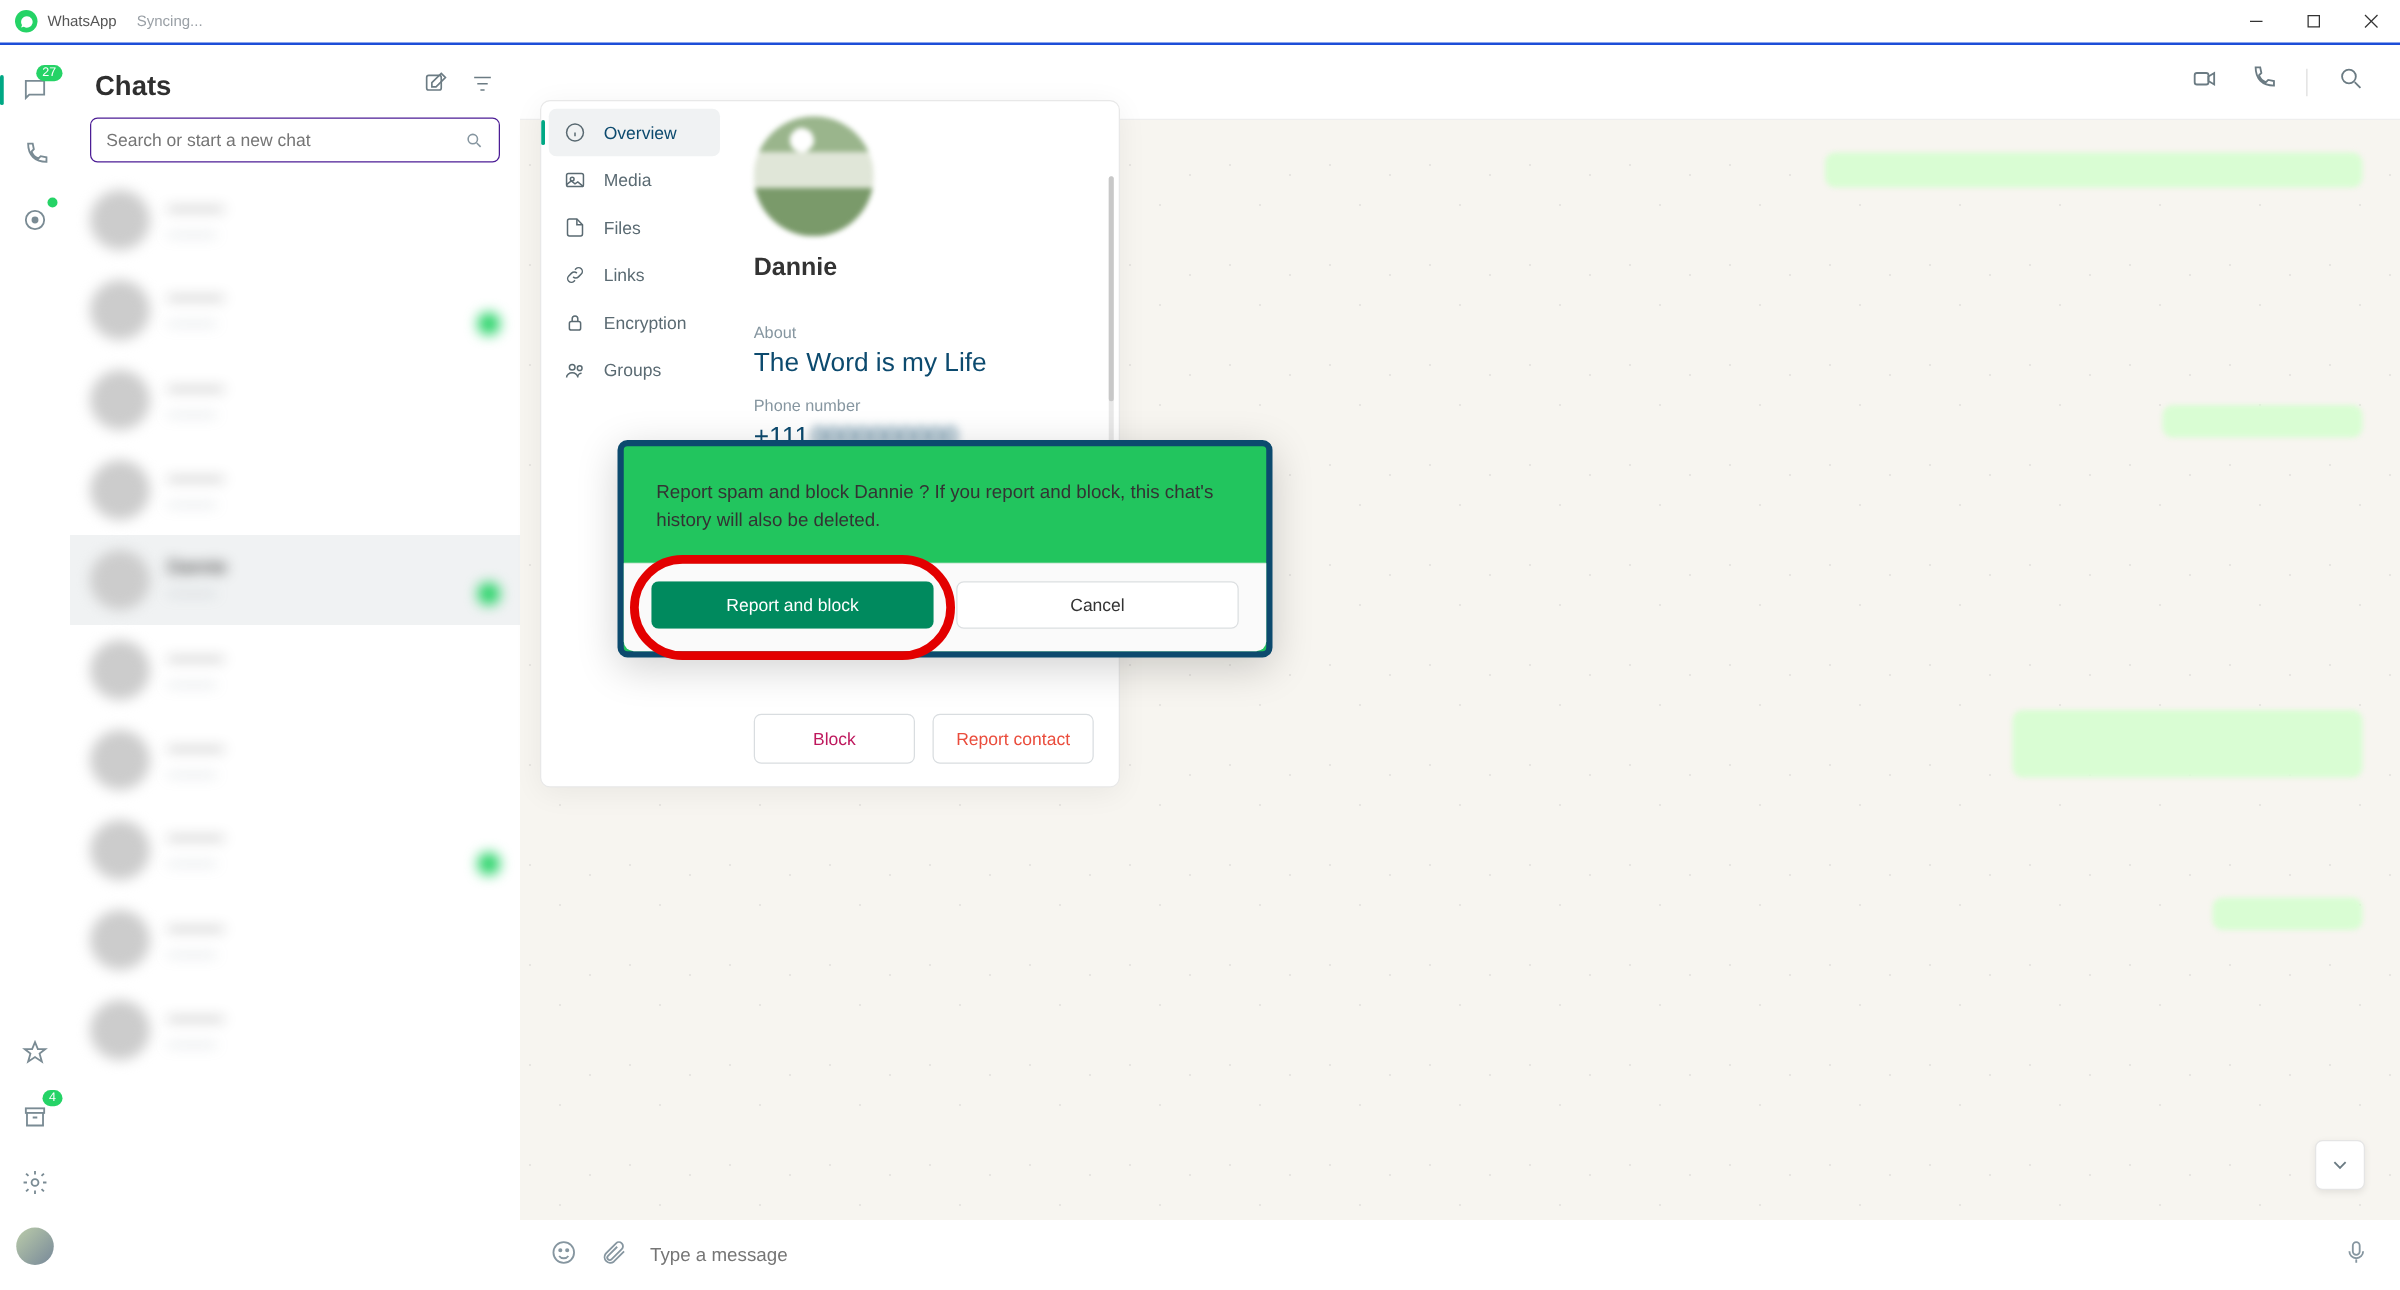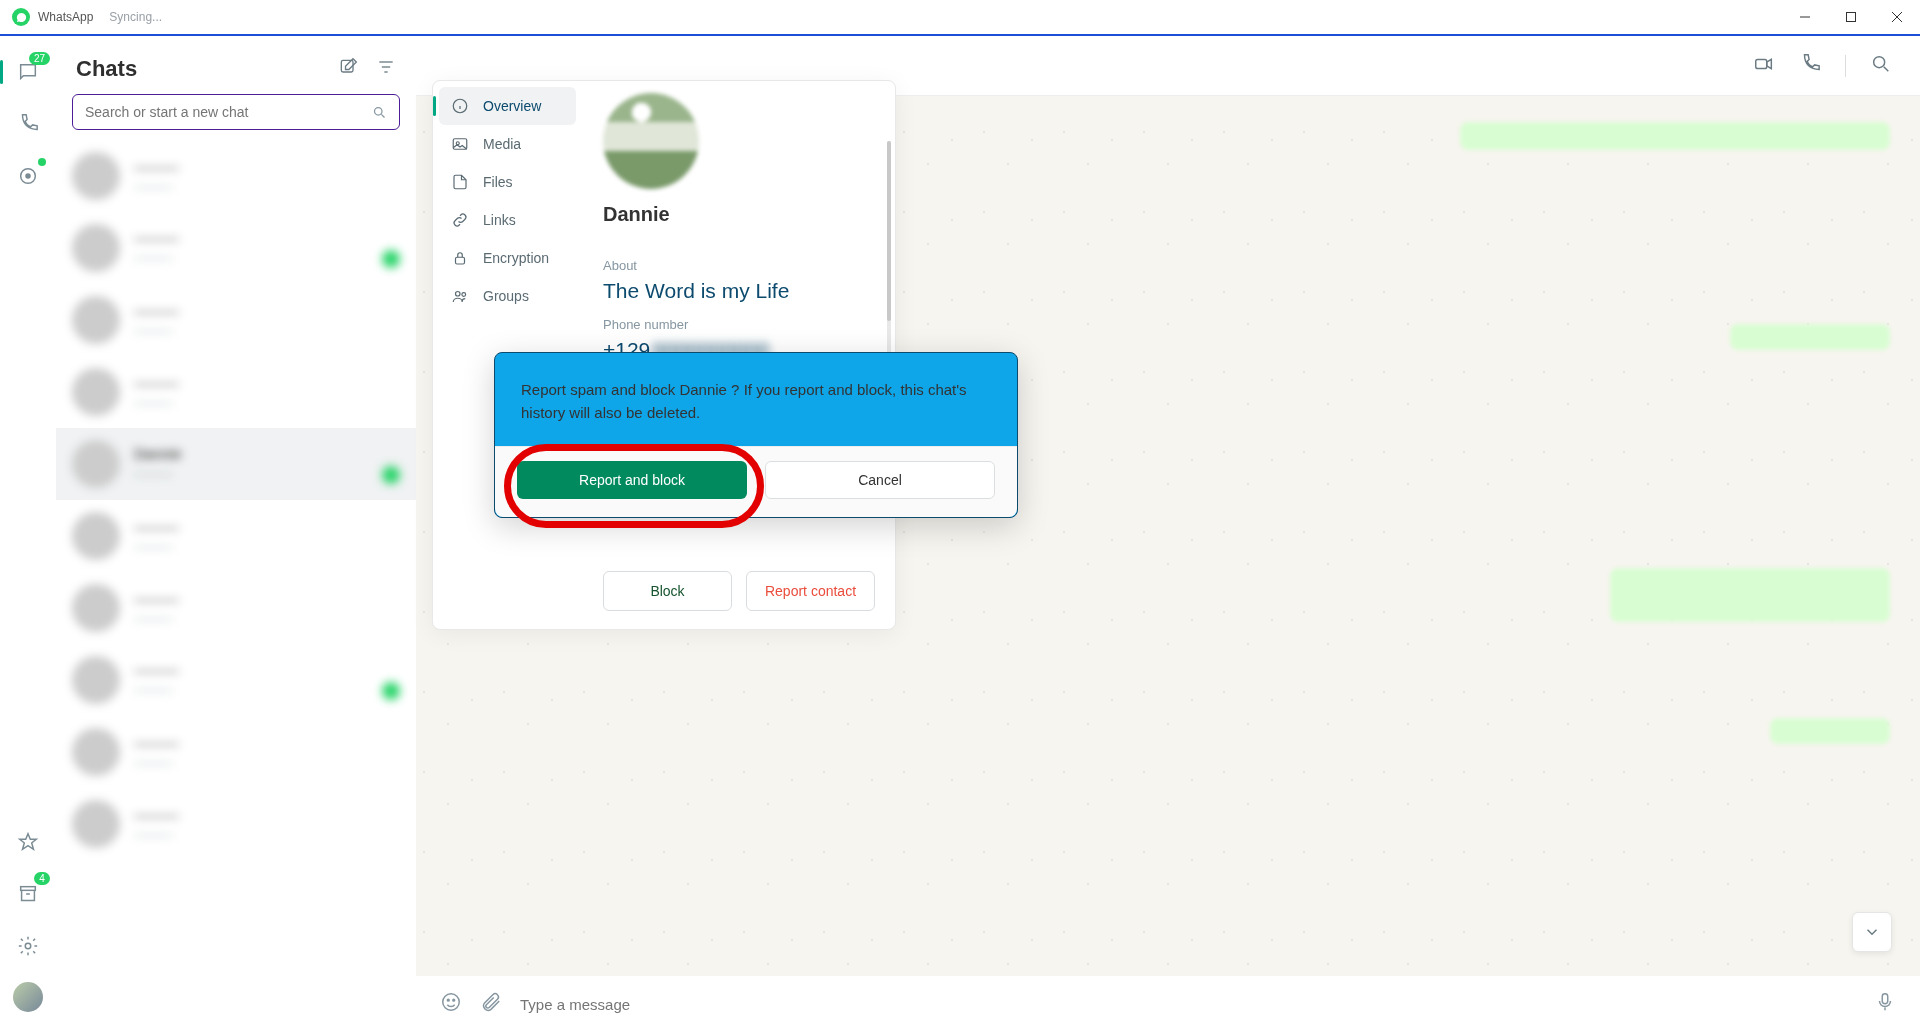--- a/index.html
+++ b/index.html
@@ -117,25 +117,25 @@
 .cp-avatar { width:96px; height:96px; border-radius:50%; background: radial-gradient(circle at 40% 20%, #fff 0%, #fff 10%, transparent 10%), linear-gradient(#9ab58c 0%, #9ab58c 30%, #e0e6d8 30%, #e0e6d8 60%, #7a9a6a 60%); filter: blur(2px); margin-bottom:14px; }
 .cp-name { font-size:20px; font-weight:600; color:#333; margin-bottom:18px; }
 .cp-label { font-size:13px; color:#8696a0; margin-top:14px; }
 .cp-value { font-size:21px; color:#0c4a6e; margin-top:6px; }
 .cp-value .blur-part { filter: blur(4px); margin-left:2px; }
 .cp-actions { display:flex; gap:14px; margin-top:auto; padding-top:20px; }
 .cp-actions button {
   flex:1; height:40px; border:1px solid #d9dde0; background:#fff; border-radius:6px;
   font-size:14px; cursor:pointer;
 }
-.cp-actions .block-btn { color:#14532d; }
+.cp-actions .block-btn { color:#be185d; }
 .cp-actions .report-btn { color:#ea4c3c; }
 .dialog {
-  position:absolute; left:494px; top:316px; width:524px; background:#0ea5e9;
-  border:1px solid #0c4a6e; border-radius:8px; box-shadow:0 8px 32px rgba(0,0,0,0.18);
+  position:absolute; left:494px; top:316px; width:524px; background:#22c55e;
+  border:5px solid #0c4a6e; border-radius:8px; box-shadow:0 8px 32px rgba(0,0,0,0.18);
   z-index:20;
 }
 .dialog-body { padding: 26px 26px 22px; font-size:15px; color:#333; line-height:1.5; }
 .dialog-actions {
   display:flex; gap:0; border-top:1px solid #eee; padding:14px 22px 18px; background:#fafafa;
   justify-content: space-between; border-radius: 0 0 8px 8px;
 }
 .dialog-actions .btn {
   flex:1; height:38px; border-radius:6px; font-size:14px; cursor:pointer; border:1px solid transparent;
 }
@@ -477,21 +477,21 @@
       </div>
     </div>
     <div class="cp-body">
       <div class="cp-scroll-indicator"></div>
       <div class="cp-avatar"></div>
       <div class="cp-name">Dannie</div>
       <div class="cp-label">About</div>
       <div class="cp-value">The Word is my Life</div>
       <div class="cp-label">Phone number</div>
       <div class="cp-value">
-        <span>+129</span><span class="blur-part">0000000000</span>
+        <span>+111</span><span class="blur-part">0000000000</span>
       </div>
       <div class="cp-actions">
         <button class="block-btn">Block</button>
         <button class="report-btn">Report contact</button>
       </div>
     </div>
   </div>
 
   <div class="dimmer"></div>
 

